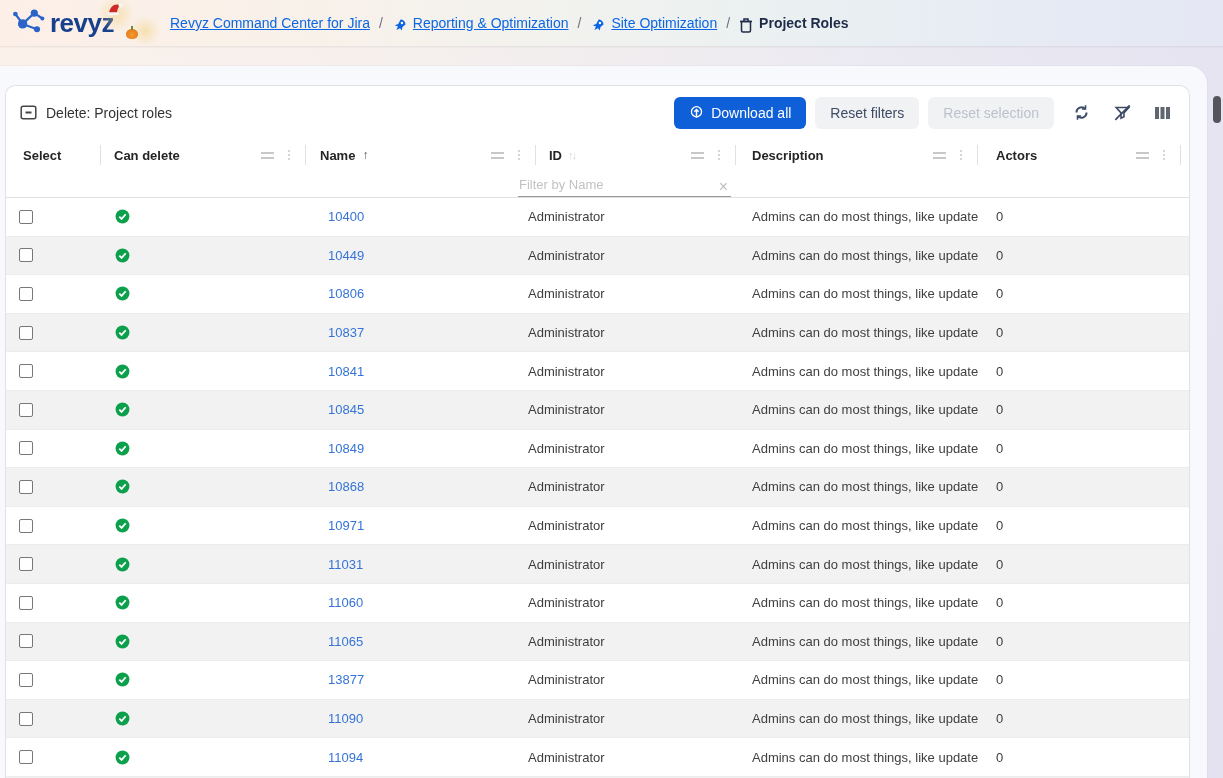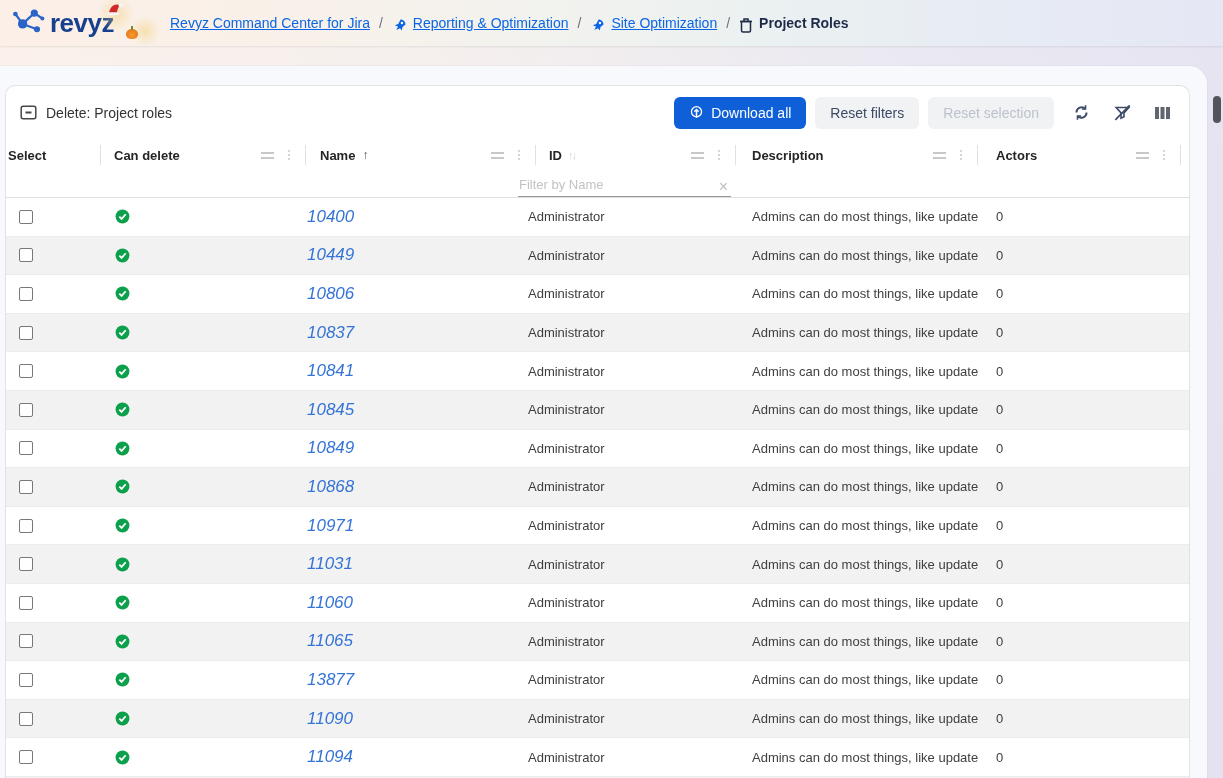--- a/index.html
+++ b/index.html
@@ -81,21 +81,21 @@
   .filter-clear { position:absolute; right:8px; bottom:3px; color:#bfbfbf; font-size:16px; line-height:14px; cursor:pointer; }
 
   
   .tbody { }
   .trow { display:flex; height:38.6px; align-items:center; border-bottom:1px solid #ececec; background:#ffffff; }
   .trow.alt { background:#f2f2f2; }
   .trow.partial { height:5px; border-bottom:none; }
   .tcol { height:100%; display:flex; align-items:center; overflow:hidden; }
   .cb { appearance:none; -webkit-appearance:none; width:14px; height:14px; border:1.6px solid #787878; border-radius:2px; background:#fff; margin-left:13px; cursor:pointer; }
   .check-badge { margin-left:14px; display:flex; }
-  .id-link { color:#3574d6; text-decoration:none; margin-left:1px; cursor:pointer; font-size:17px;font-style:italic; }
+  .id-link { color:#3574d6; text-decoration:none; margin-left:22px; cursor:pointer; font-size:13px; }
   .cell-name { margin-left:22px; color:#3d3d3d; }
   .cell-desc { margin-left:16px; color:#404040; white-space:nowrap; }
   .cell-actors { margin-left:18px; color:#3d3d3d; }
 
   
   .w-select{width:95px;} .w-candel{width:205px;} .w-id{width:200px;}
   .w-name{width:230px;} .w-desc{width:242px;text-align:center;} .w-actors{width:203px;}
 </style>
 </head>
 <body>
@@ -202,21 +202,21 @@
             <rect x="6.5" y="2" width="4" height="12" fill="#5f6670"></rect>
             <rect x="12" y="2" width="4" height="12" fill="#5f6670"></rect>
           </svg>
       </button>
     </div>
   </div>
 
   <div class="thead">
     <div class="hrow">
       <div class="hcol w-select">
-        <span class="hlabel" style="margin-left:2px">Select</span>
+        <span class="hlabel" style="margin-left:17px">Select</span>
       </div>
       <div class="hcol w-candel">
         <span class="hlabel" style="margin-left:13px">Can delete</span>
         <span class="hicons">
           <span class="menu2">
               <i></i>
               <i></i>
             </span>
           <span class="dots3">
               <i></i>

